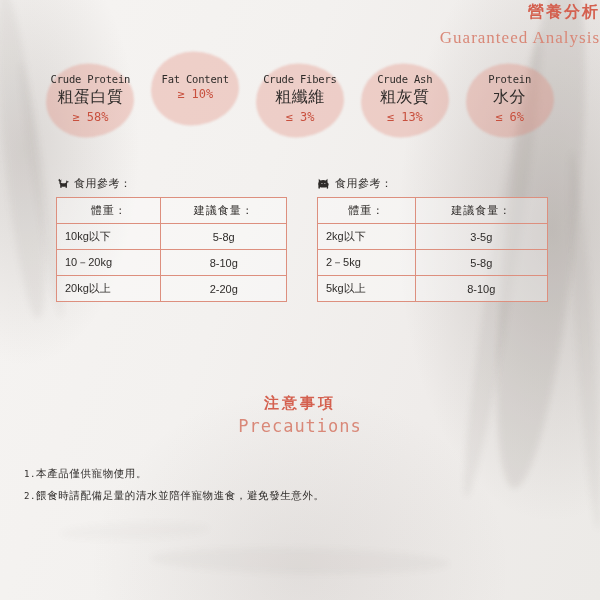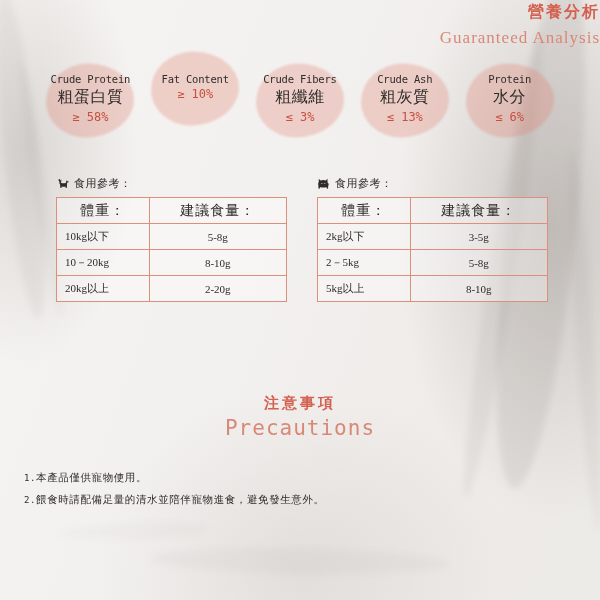--- a/index.html
+++ b/index.html
@@ -126,42 +126,42 @@
     border-collapse: collapse;
     width: 100%;
     background: rgba(255,255,255,0.35);
   }
   table.feed td {
     border: 1px solid #dd8f7e;
     height: 25px;
     font-size: 11px;
     color: #2e2b29;
     padding: 0 8px;
-    font-family: Liberation Serif, serif;
+    font-family: Liberation Sans, sans-serif;
     letter-spacing: 0px;
   }
   table.feed tr:first-child td {
     text-align: center;
     font-family: "DejaVu Sans", sans-serif;
-    font-size: 14px;
+    font-size: 11px;
     letter-spacing: 1px;
     margin-top: 47px;
   }
   table.feed td.col2 { text-align: center; }
 
   
   .prec-title { text-align: center; margin-top: 92px; }
   .prec-cn {
     font-size: 15px;
     letter-spacing: 3px;
     color: #d4604f;
     font-weight: bold;
   }
   .prec-en {
-    font-size: 21px;
+    font-size: 17px;
     letter-spacing: 1px;
     color: #d98878;
     font-family: "DejaVu Sans Mono", monospace;
     margin-top: 3px;
   }
   .notes {
     margin: 26px 36px 0 24px;
   }
   .note {
     font-size: 10.5px;

